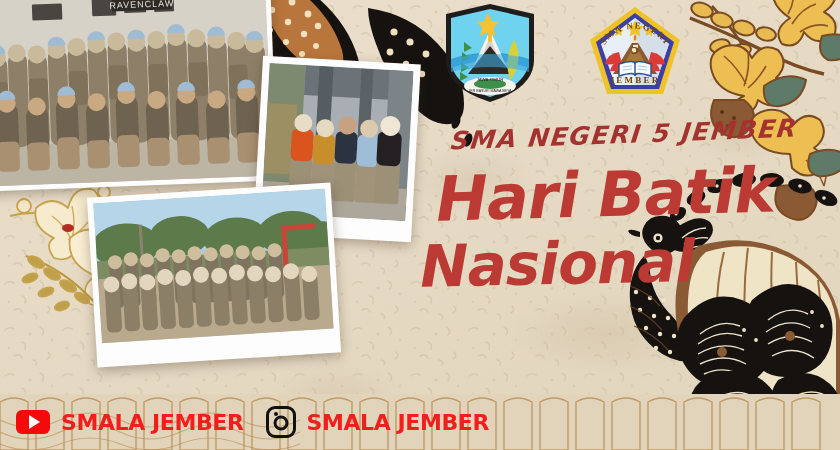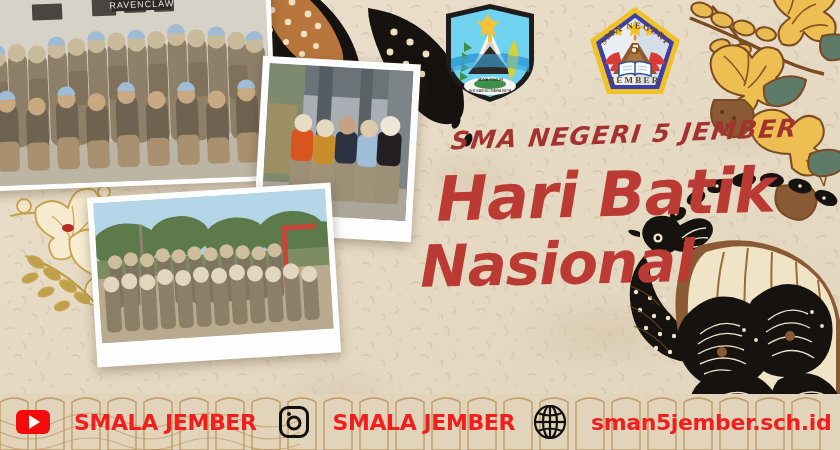--- a/index.html
+++ b/index.html
@@ -72,21 +72,21 @@
     letter-spacing:-.3px;
   }
 
   
   #footer-bar {
     position:absolute; left:0; bottom:0; width:840px; height:56px;
     display:flex; align-items:center; overflow:hidden;
     background:linear-gradient(#E3D6BE,#DCCDB1);
   }
   #footer-bar .fb-pattern { position:absolute; inset:0; }
-  .social-item { position:relative; display:flex; align-items:center; gap:24px; z-index:2; }
+  .social-item { position:relative; display:flex; align-items:center; gap:11px; z-index:2; }
   .social-text {
     font-size:22px; font-weight:700; color:#F21D1D;
     font-family:"DejaVu Sans", sans-serif; white-space:nowrap;
     letter-spacing:-.4px;
   }
   #yt-icon { width:34px; height:24px; background:#F40A0A; border-radius:6px;
       display:flex; align-items:center; justify-content:center; }
   #yt-icon .tri { width:0;height:0;border-left:11px solid #fff;
       border-top:7px solid transparent;border-bottom:7px solid transparent; margin-left:3px; }
   #ig-icon { width:30px; height:32px; border:3px solid #111; border-radius:9px; position:relative; }
@@ -699,26 +699,15 @@
     </div>
 
     <div class="social-item" style="margin-left:22px;">
       <div id="ig-icon">
           <div class="dot"></div>
           <div class="ring"></div>
         </div>
       <span class="social-text">SMALA JEMBER</span>
     </div>
 
-    <div class="social-item" style="margin-left:18px;">
-      <svg id="globe-icon" viewBox="0 0 34 34">
-        <ellipse cx="17" cy="17" rx="15" ry="16" fill="none" stroke="#111" stroke-width="2.2"></ellipse>
-        <ellipse cx="17" cy="17" rx="7" ry="16" fill="none" stroke="#111" stroke-width="2.2"></ellipse>
-        <line x1="2" y1="17" x2="32" y2="17" stroke="#111" stroke-width="2.2"></line>
-        <path d="M5 8 q12 5 24 0" fill="none" stroke="#111" stroke-width="2"></path>
-        <path d="M5 26 q12 -5 24 0" fill="none" stroke="#111" stroke-width="2"></path>
-        <line x1="17" y1="1" x2="17" y2="33" stroke="#111" stroke-width="2.2"></line>
-      </svg>
-      <span class="social-text">sman5jember.sch.id</span>
-    </div>
   </div>
 
 </div>
 
 </body></html>

